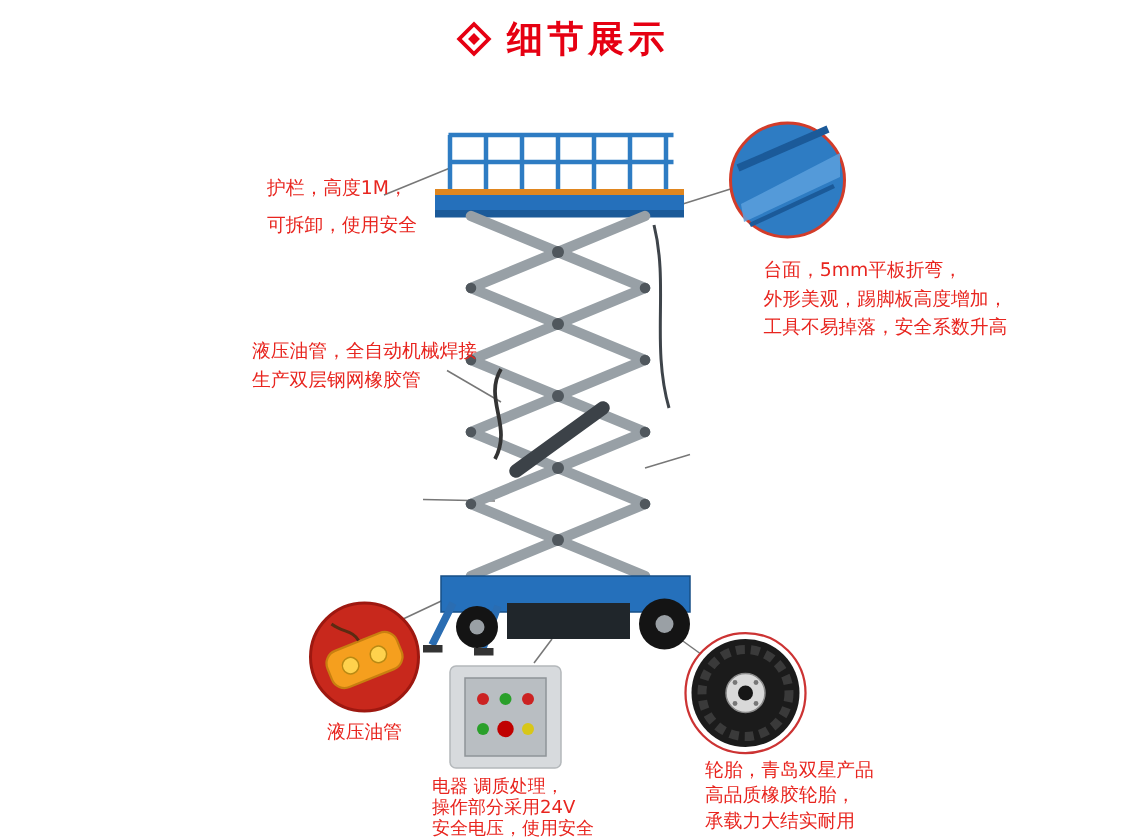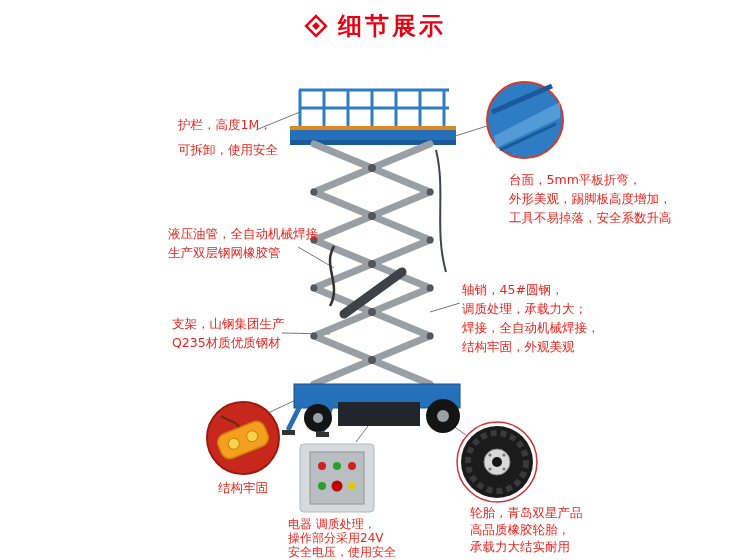--- a/index.html
+++ b/index.html
@@ -174,27 +174,21 @@
     </g>
   </svg>
 
   <div class="callout guardrail">护栏，高度1M，
 可拆卸，使用安全</div>
   <div class="callout platform">台面，5mm平板折弯，
 外形美观，踢脚板高度增加，
 工具不易掉落，安全系数升高</div>
   <div class="callout hose">液压油管，全自动机械焊接
 生产双层钢网橡胶管</div>
-  <div class="callout frame">支架，山钢集团生产
-Q235材质优质钢材</div>
-  <div class="callout axle">轴销，45#圆钢，
-调质处理，承载力大；
-焊接，全自动机械焊接，
-结构牢固，外观美观</div>
-  <div class="callout remote">结构牢固</div>
+  <div class="callout remote">液压油管</div>
   <div class="callout electric">电器 调质处理，
 操作部分采用24V
 安全电压，使用安全</div>
   <div class="callout tire">轮胎，青岛双星产品
 高品质橡胶轮胎，
 承载力大结实耐用</div>
 
 </div>
 
 </body></html>

